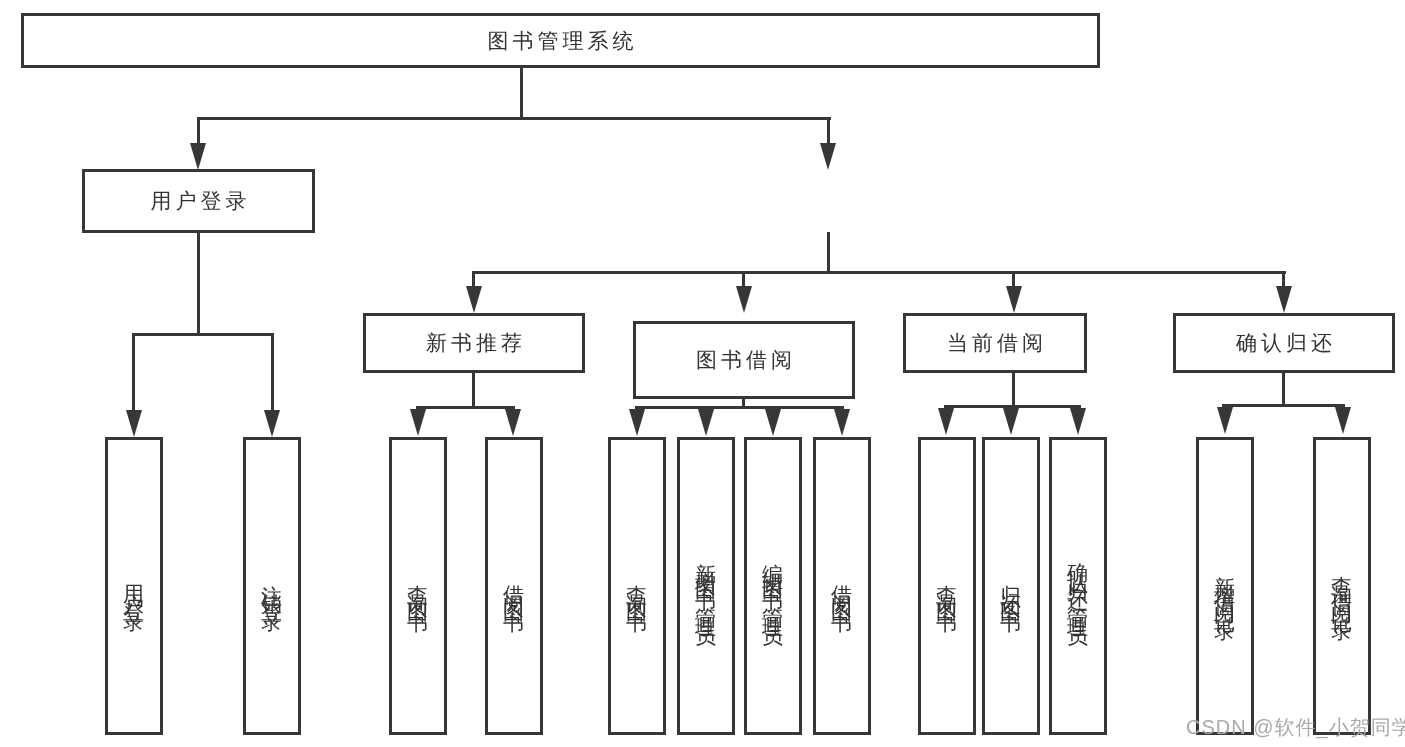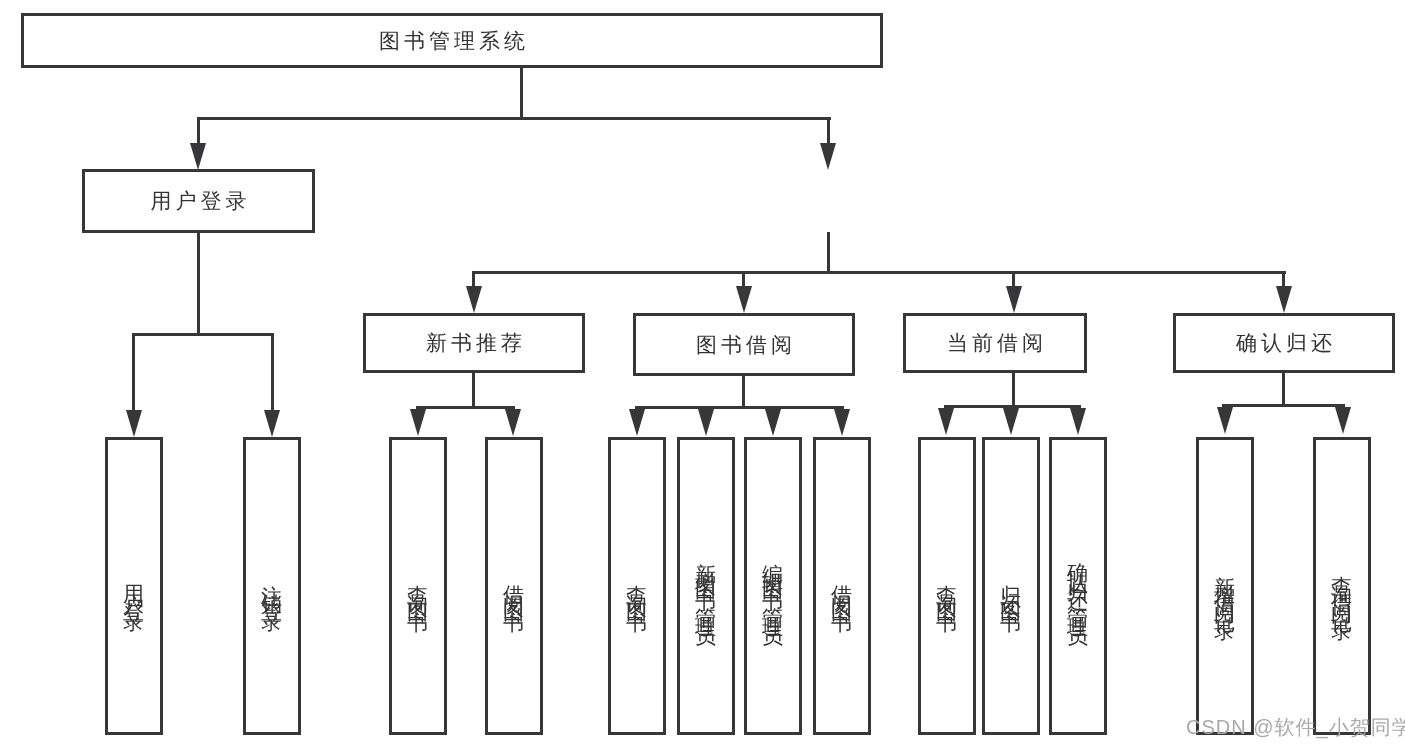--- a/index.html
+++ b/index.html
@@ -73,32 +73,32 @@
   <div class="lh" style="left:944px;top:405px;width:137px"></div>
   <div class="arrow" style="left:938px;top:408px"></div>
   <div class="arrow" style="left:1003px;top:408px"></div>
   <div class="arrow" style="left:1070px;top:408px"></div>
 
   <div class="lv" style="left:1282px;top:373px;height:34px"></div>
   <div class="lh" style="left:1222px;top:404px;width:123px"></div>
   <div class="arrow" style="left:1217px;top:407px"></div>
   <div class="arrow" style="left:1335px;top:407px"></div>
 
-  <div class="node hz" style="left:21px;top:13px;width:862px;height:55px">
+  <div class="node hz" style="left:21px;top:13px;width:1079px;height:55px">
     <span>图书管理系统</span>
   </div>
 
   <div class="node hz" style="left:82px;top:169px;width:233px;height:64px">
     <span>用户登录</span>
   </div>
 
   <div class="node hz" style="left:363px;top:313px;width:222px;height:60px">
     <span>新书推荐</span>
   </div>
-  <div class="node hz" style="left:633px;top:313px;width:222px;height:63px">
+  <div class="node hz" style="left:633px;top:321px;width:222px;height:78px">
     <span>图书借阅</span>
   </div>
   <div class="node hz" style="left:903px;top:313px;width:184px;height:60px">
     <span>当前借阅</span>
   </div>
   <div class="node hz" style="left:1173px;top:313px;width:222px;height:60px">
     <span>确认归还</span>
   </div>
 
   <div class="node vt" style="left:105px;top:437px;width:58px;height:298px">

